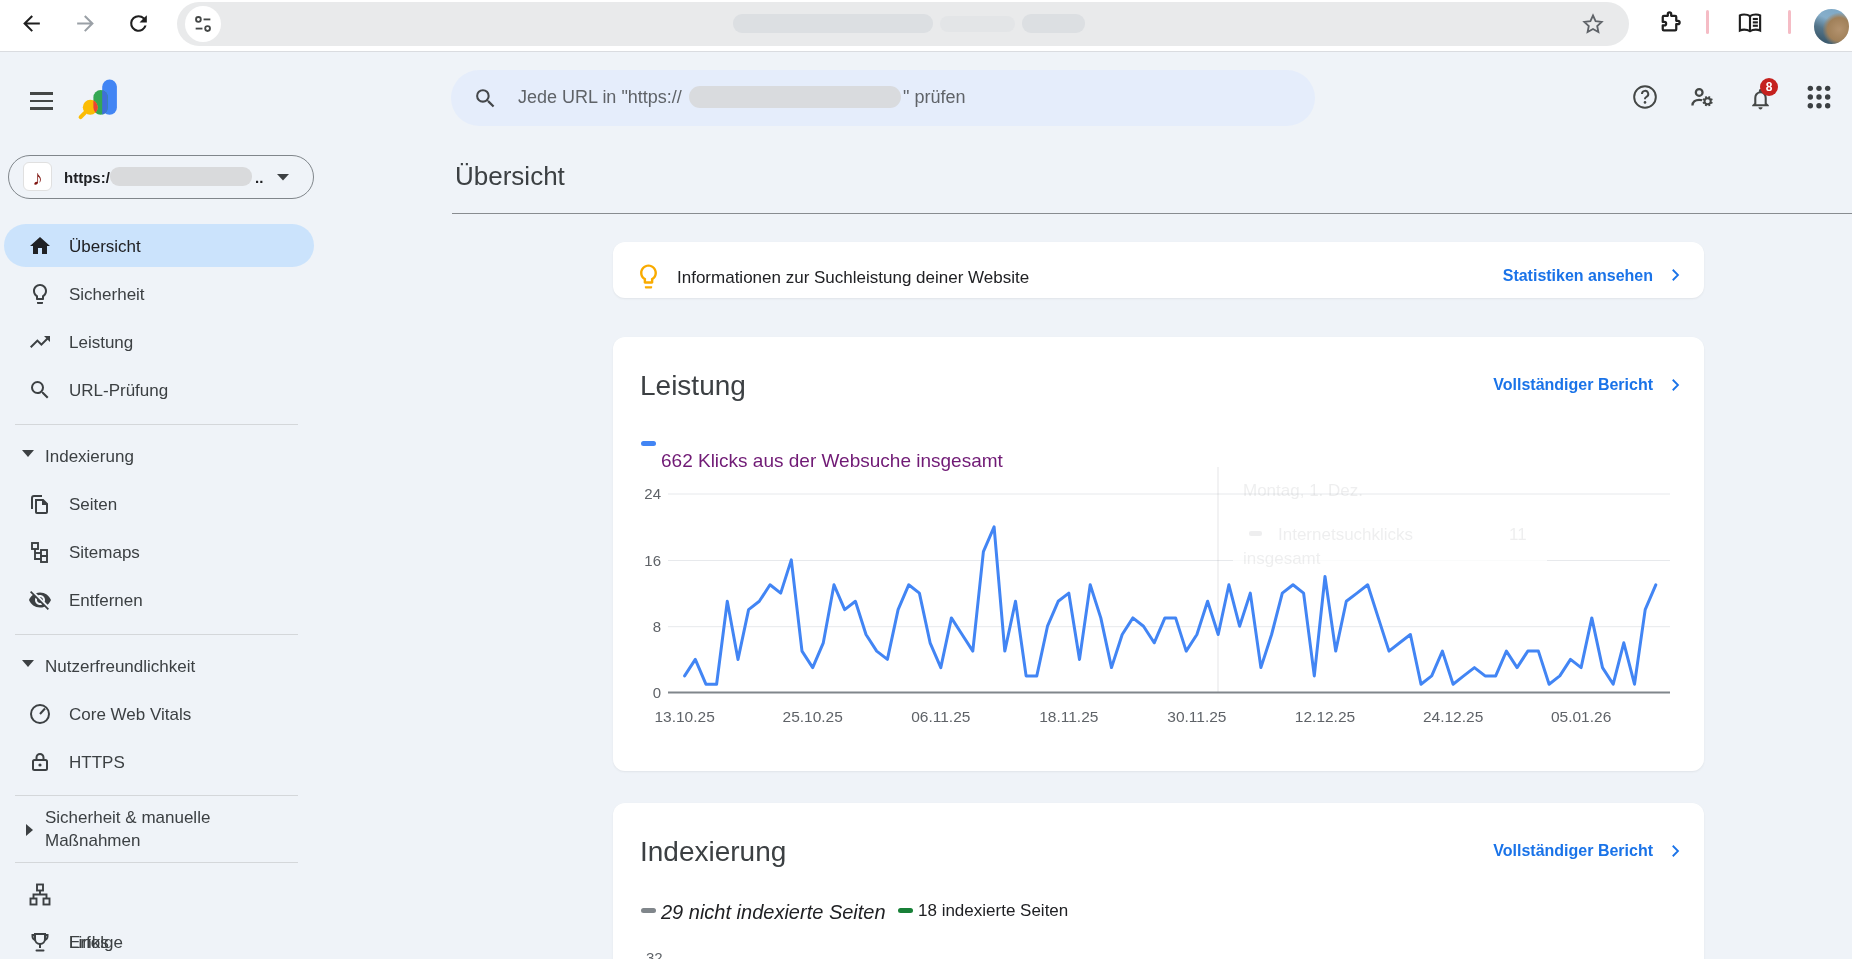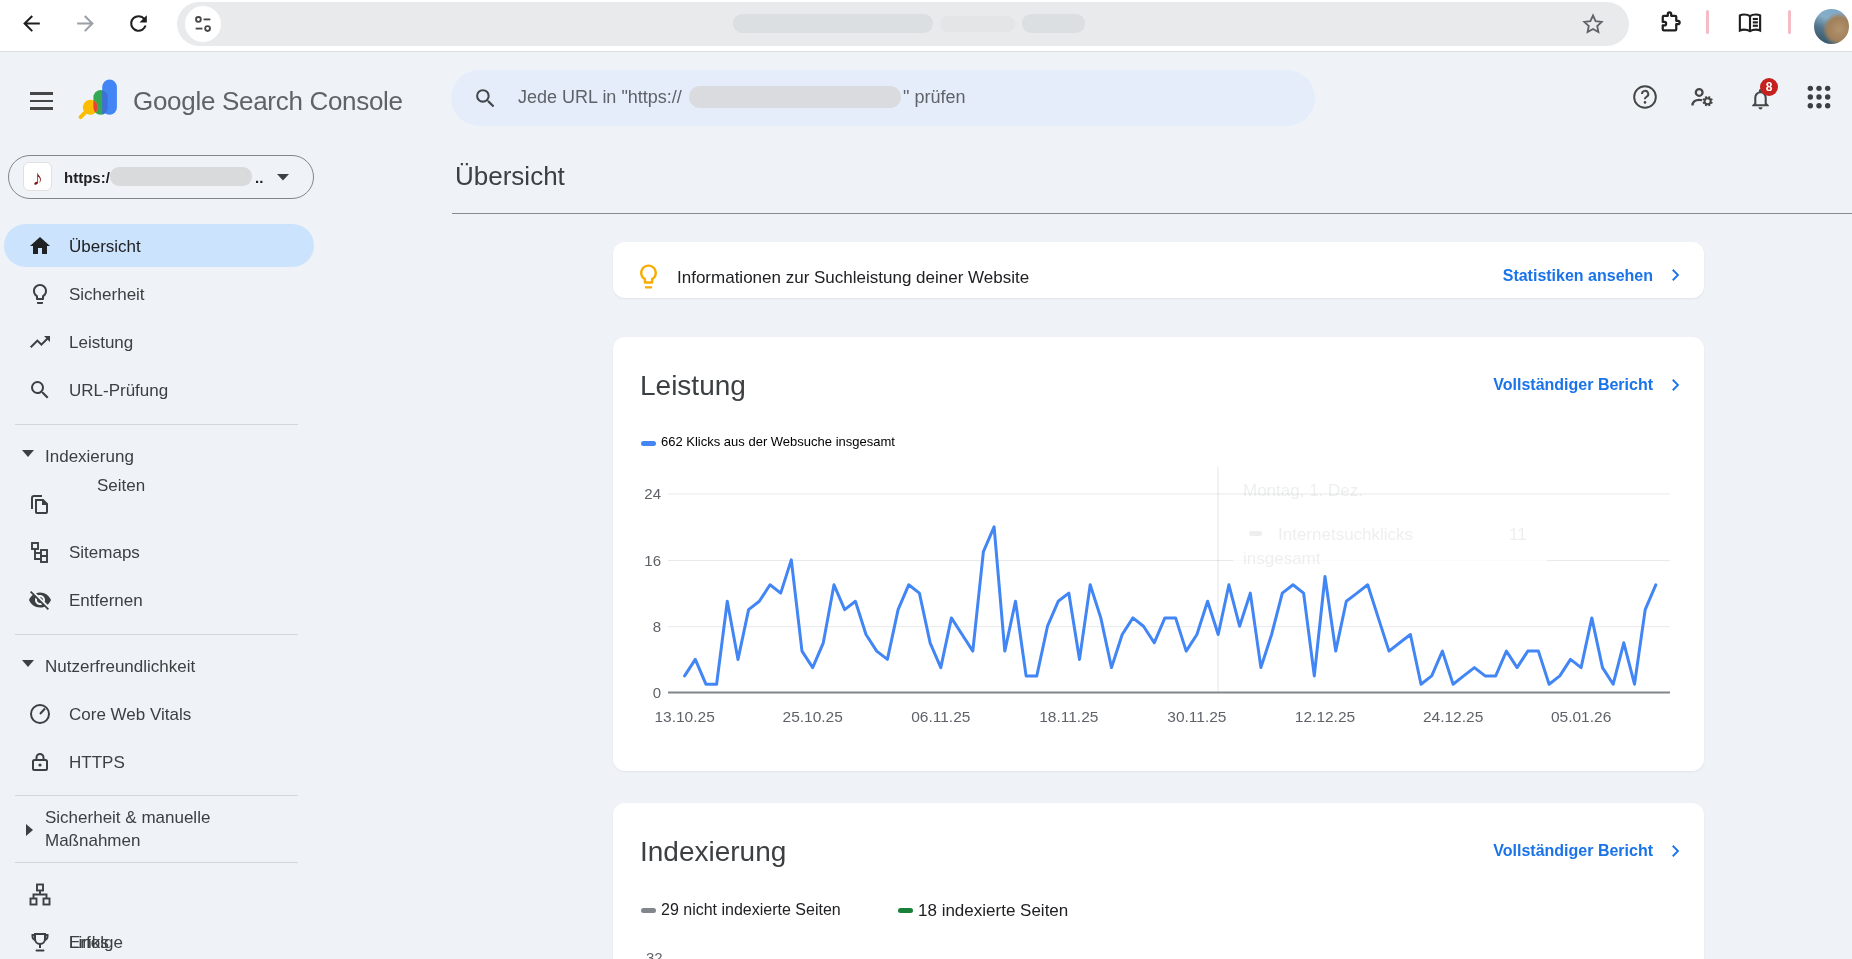--- a/index.html
+++ b/index.html
@@ -76,21 +76,20 @@
     <rect x="25.2" y="0.5" width="14.7" height="35.3" rx="7.35" fill="#4285f4"></rect>
     <clipPath id="gc">
           <rect x="16.4" y="11.1" width="14.4" height="24.7" rx="7.2"></rect>
         </clipPath>
     <rect x="16.4" y="11.1" width="14.4" height="24.7" rx="7.2" fill="#34a853"></rect>
     <rect x="25.2" y="11.1" width="5.6" height="24.7" fill="#3f6fd9" clip-path="url(#gc)"></rect>
     <circle cx="13.3" cy="28.3" r="7.5" fill="#fbbc04"></circle>
     <circle cx="13.3" cy="28.3" r="7.5" fill="#ea4335" clip-path="url(#gc)"></circle>
     <line x1="7.8" y1="33.9" x2="3.6" y2="38.1" stroke="#fbbc04" stroke-width="4" stroke-linecap="round"></line>
   </svg>
-  <div class="abs" style="left:133px;top:34px;font-size:26px;color:#5f6368;letter-spacing:-0.3px;">Google Search Console</div>
   <div id="searchpill">
     <svg class="abs" style="left:22px;top:16px" width="25" height="25" viewBox="0 0 24 24">
           <path d="M15.5 14h-.79l-.28-.27A6.47 6.47 0 0 0 16 9.5 6.5 6.5 0 1 0 9.5 16c1.61 0 3.09-.59 4.23-1.57l.27.28v.79l5 4.99L20.49 19l-4.99-5zm-6 0C7.01 14 5 11.99 5 9.5S7.01 5 9.5 5 14 7.01 14 9.5 11.99 14 9.5 14z" fill="#44474a"></path>
         </svg>
     <div class="abs" style="left:67px;top:17px;font-size:18px;color:#5f6368;">Jede URL in "https://</div>
     <div class="blob" style="left:238px;top:16px;width:212px;height:22px;background:#d9dbde;border-radius:11px;"></div>
     <div class="abs" style="left:452px;top:17px;font-size:18px;color:#5f6368;">" prüfen</div>
   </div>
   <svg class="abs" style="left:1632px;top:32px" width="26" height="26" viewBox="0 0 24 24" fill="none">
         <circle cx="12" cy="12" r="10" stroke="#444746" stroke-width="1.8"></circle>
@@ -169,21 +168,21 @@
   <svg class="abs" style="left:22px;top:302px" width="12" height="8" viewBox="0 0 12 8">
         <path d="M0 0h12L6 7z" fill="#3c4043"></path>
       </svg>
   <div class="navhdr" style="top:299px;">Indexierung</div>
 
   <svg class="icon" style="top:344px" viewBox="0 0 24 24" fill="none" stroke="#3c4043" stroke-width="2">
         <path d="M4 17V6a2 2 0 0 1 2-2h8"></path>
         <path d="M8 8h7l4 4v8a1 1 0 0 1-1 1H8.8A.8.8 0 0 1 8 20.2V8z"></path>
         <path d="M15 8v4h4" fill="#3c4043"></path>
       </svg>
-  <div class="navtxt" style="top:328px;margin-left:28px;">Seiten</div>
+  <div class="navtxt" style="top:347px;">Seiten</div>
 
   <svg class="icon" style="top:392px" viewBox="0 0 24 24" fill="none" stroke="#3c4043" stroke-width="1.9">
         <rect x="4" y="3" width="6" height="6"></rect>
         <path d="M7 9v10h6"></path>
         <path d="M7 13h6"></path>
         <rect x="13" y="10" width="6" height="6" fill="none"></rect>
         <rect x="13" y="16" width="6" height="6"></rect>
       </svg>
   <div class="navtxt" style="top:395px;">Sitemaps</div>
 
@@ -253,21 +252,21 @@
       </svg>
 </div>
 
 <div class="card" style="top:337px;height:434px;">
   <div class="ctitle" style="left:27px;top:33px;">Leistung</div>
   <div class="clink" style="right:51px;top:39px;">Vollständiger Bericht</div>
   <svg class="abs" style="right:20px;top:39px" width="18" height="18" viewBox="0 0 24 24" fill="none" stroke="#1a73e8" stroke-width="2.4">
         <path d="M9 5l7 7-7 7"></path>
       </svg>
   <div class="dash" style="left:28px;top:104px;background:#4285f4;"></div>
-  <div class="abs" style="left:48px;top:97px;font-size:13px;color:#000000;">662 Klicks aus der Websuche insgesamt</div>
+  <div class="abs" style="left:48px;top:113px;font-size:19px;color:#701a75;">662 Klicks aus der Websuche insgesamt</div>
 </div>
 
 <svg class="abs" style="left:613px;top:337px" width="1091" height="434" viewBox="0 0 1091 434">
 
   <g stroke="#e7e9ec" stroke-width="1">
     <line x1="55" y1="157" x2="1057" y2="157"></line>
     <line x1="55" y1="223.5" x2="1057" y2="223.5"></line>
     <line x1="55" y1="289.7" x2="1057" y2="289.7"></line>
   </g>
   <line x1="605" y1="130" x2="605" y2="355" stroke="#202124" opacity="0.05" stroke-width="2"></line>
@@ -302,19 +301,19 @@
   <polyline fill="none" stroke="#4285f4" stroke-width="3" stroke-linejoin="round" stroke-linecap="round" points="71.6,338.9 82.3,322.4 92.9,347.2 103.6,347.2 114.3,264.3 125.0,322.4 135.6,272.6 146.3,264.3 157.0,247.8 167.7,256.1 178.3,222.9 189.0,314.1 199.7,330.6 210.3,305.8 221.0,247.8 231.7,272.6 242.4,264.3 253.0,297.5 263.7,314.1 274.4,322.4 285.1,272.6 295.7,247.8 306.4,256.1 317.1,305.8 327.8,330.6 338.4,280.9 349.1,297.5 359.8,314.1 370.4,214.6 381.1,189.8 391.8,314.1 402.5,264.3 413.1,338.9 423.8,338.9 434.5,289.2 445.2,264.3 455.8,256.1 466.5,322.4 477.2,247.8 487.8,280.9 498.5,330.6 509.2,297.5 519.9,280.9 530.5,289.2 541.2,305.8 551.9,280.9 562.6,280.9 573.2,314.1 583.9,297.5 594.6,264.3 605.2,297.5 615.9,247.8 626.6,289.2 637.3,256.1 647.9,330.6 658.6,297.5 669.3,256.1 680.0,247.8 690.6,256.1 701.3,338.9 712.0,239.5 722.7,314.1 733.3,264.3 744.0,256.1 754.7,247.8 765.3,280.9 776.0,314.1 786.7,305.8 797.4,297.5 808.0,347.2 818.7,338.9 829.4,314.1 840.1,347.2 850.7,338.9 861.4,330.6 872.1,338.9 882.7,338.9 893.4,314.1 904.1,330.6 914.8,314.1 925.4,314.1 936.1,347.2 946.8,338.9 957.5,322.4 968.1,330.6 978.8,280.9 989.5,330.6 1000.2,347.2 1010.8,305.8 1021.5,347.2 1032.2,272.6 1042.8,247.8"></polyline>
 </svg>
 
 <div class="card" style="top:803px;height:200px;">
   <div class="ctitle" style="position:absolute;left:27px;top:33px;">Indexierung</div>
   <div class="clink" style="right:51px;top:39px;">Vollständiger Bericht</div>
   <svg class="abs" style="right:20px;top:39px" width="18" height="18" viewBox="0 0 24 24" fill="none" stroke="#1a73e8" stroke-width="2.4">
         <path d="M9 5l7 7-7 7"></path>
       </svg>
   <div class="dash" style="left:28px;top:105px;background:#80868b;"></div>
-  <div class="abs" style="left:48px;top:98px;font-size:16px;color:#202124;">29 nicht indexierte Seiten</div>
+  <div class="abs" style="left:48px;top:98px;font-size:20px;color:#202124;font-style:italic;">29 nicht indexierte Seiten</div>
   <div class="dash" style="left:285px;top:105px;background:#188038;"></div>
   <div class="abs" style="left:305px;top:98px;font-size:17px;color:#202124;">18 indexierte Seiten</div>
   <div class="abs" style="left:33px;top:146px;font-size:15px;color:#5f6368;">32</div>
 </div>
 
 </div>
 
 </body></html>

